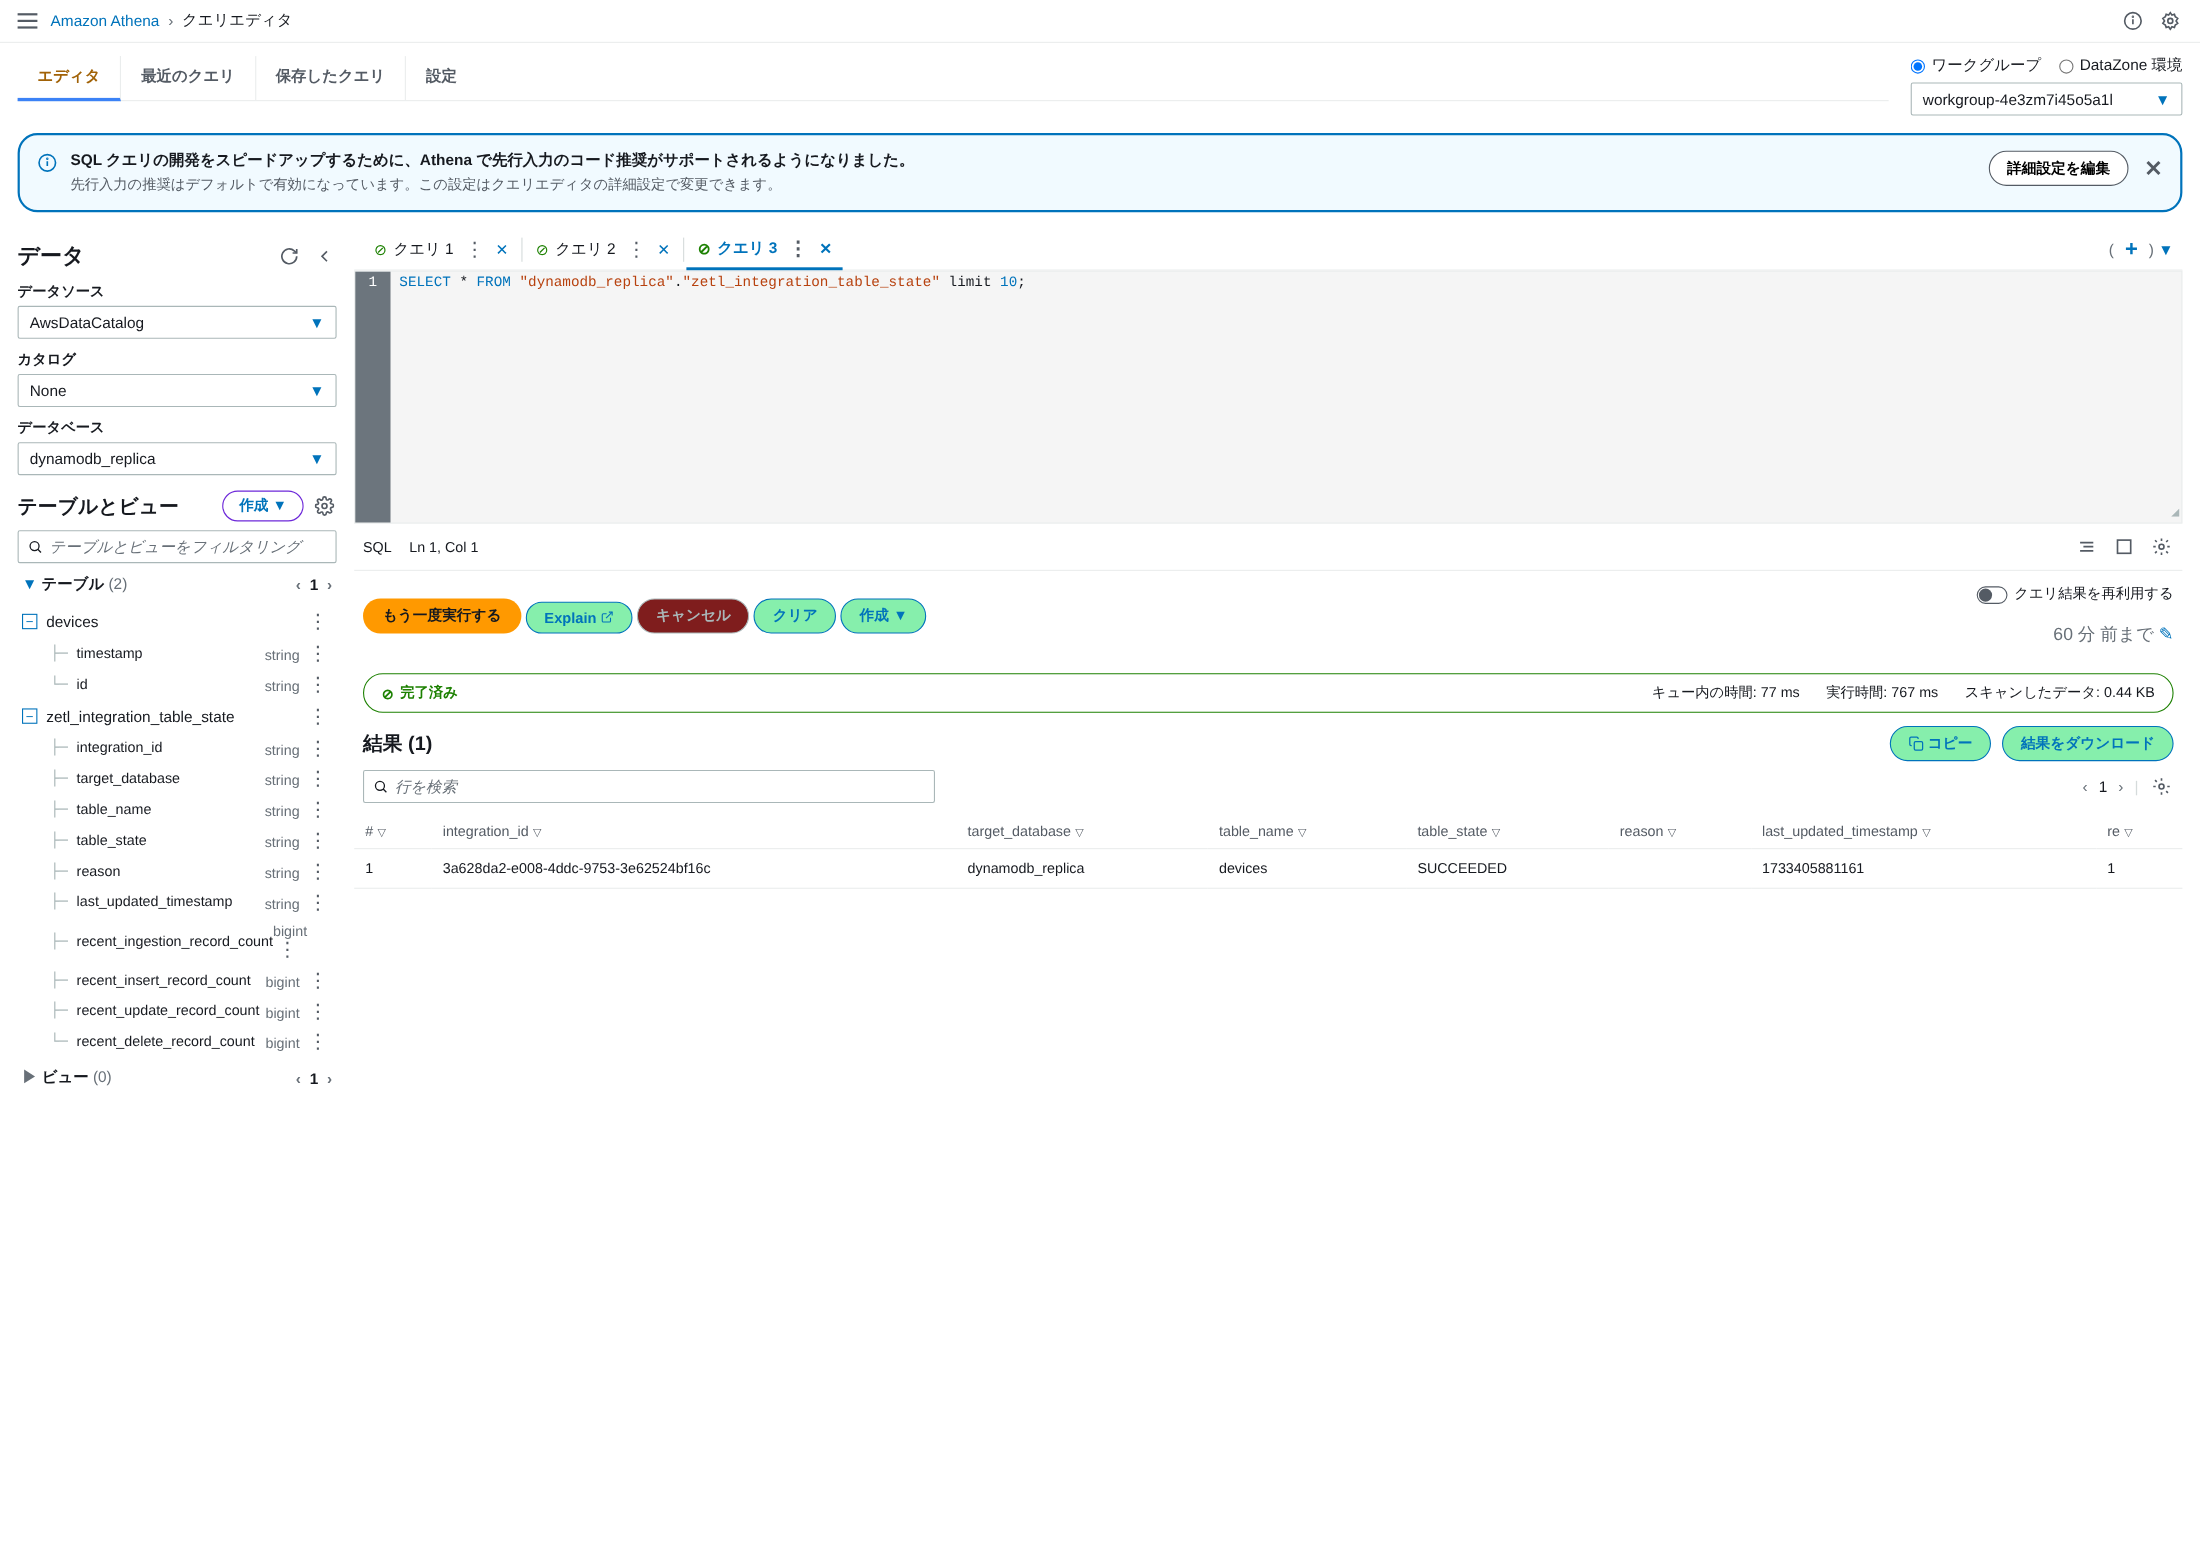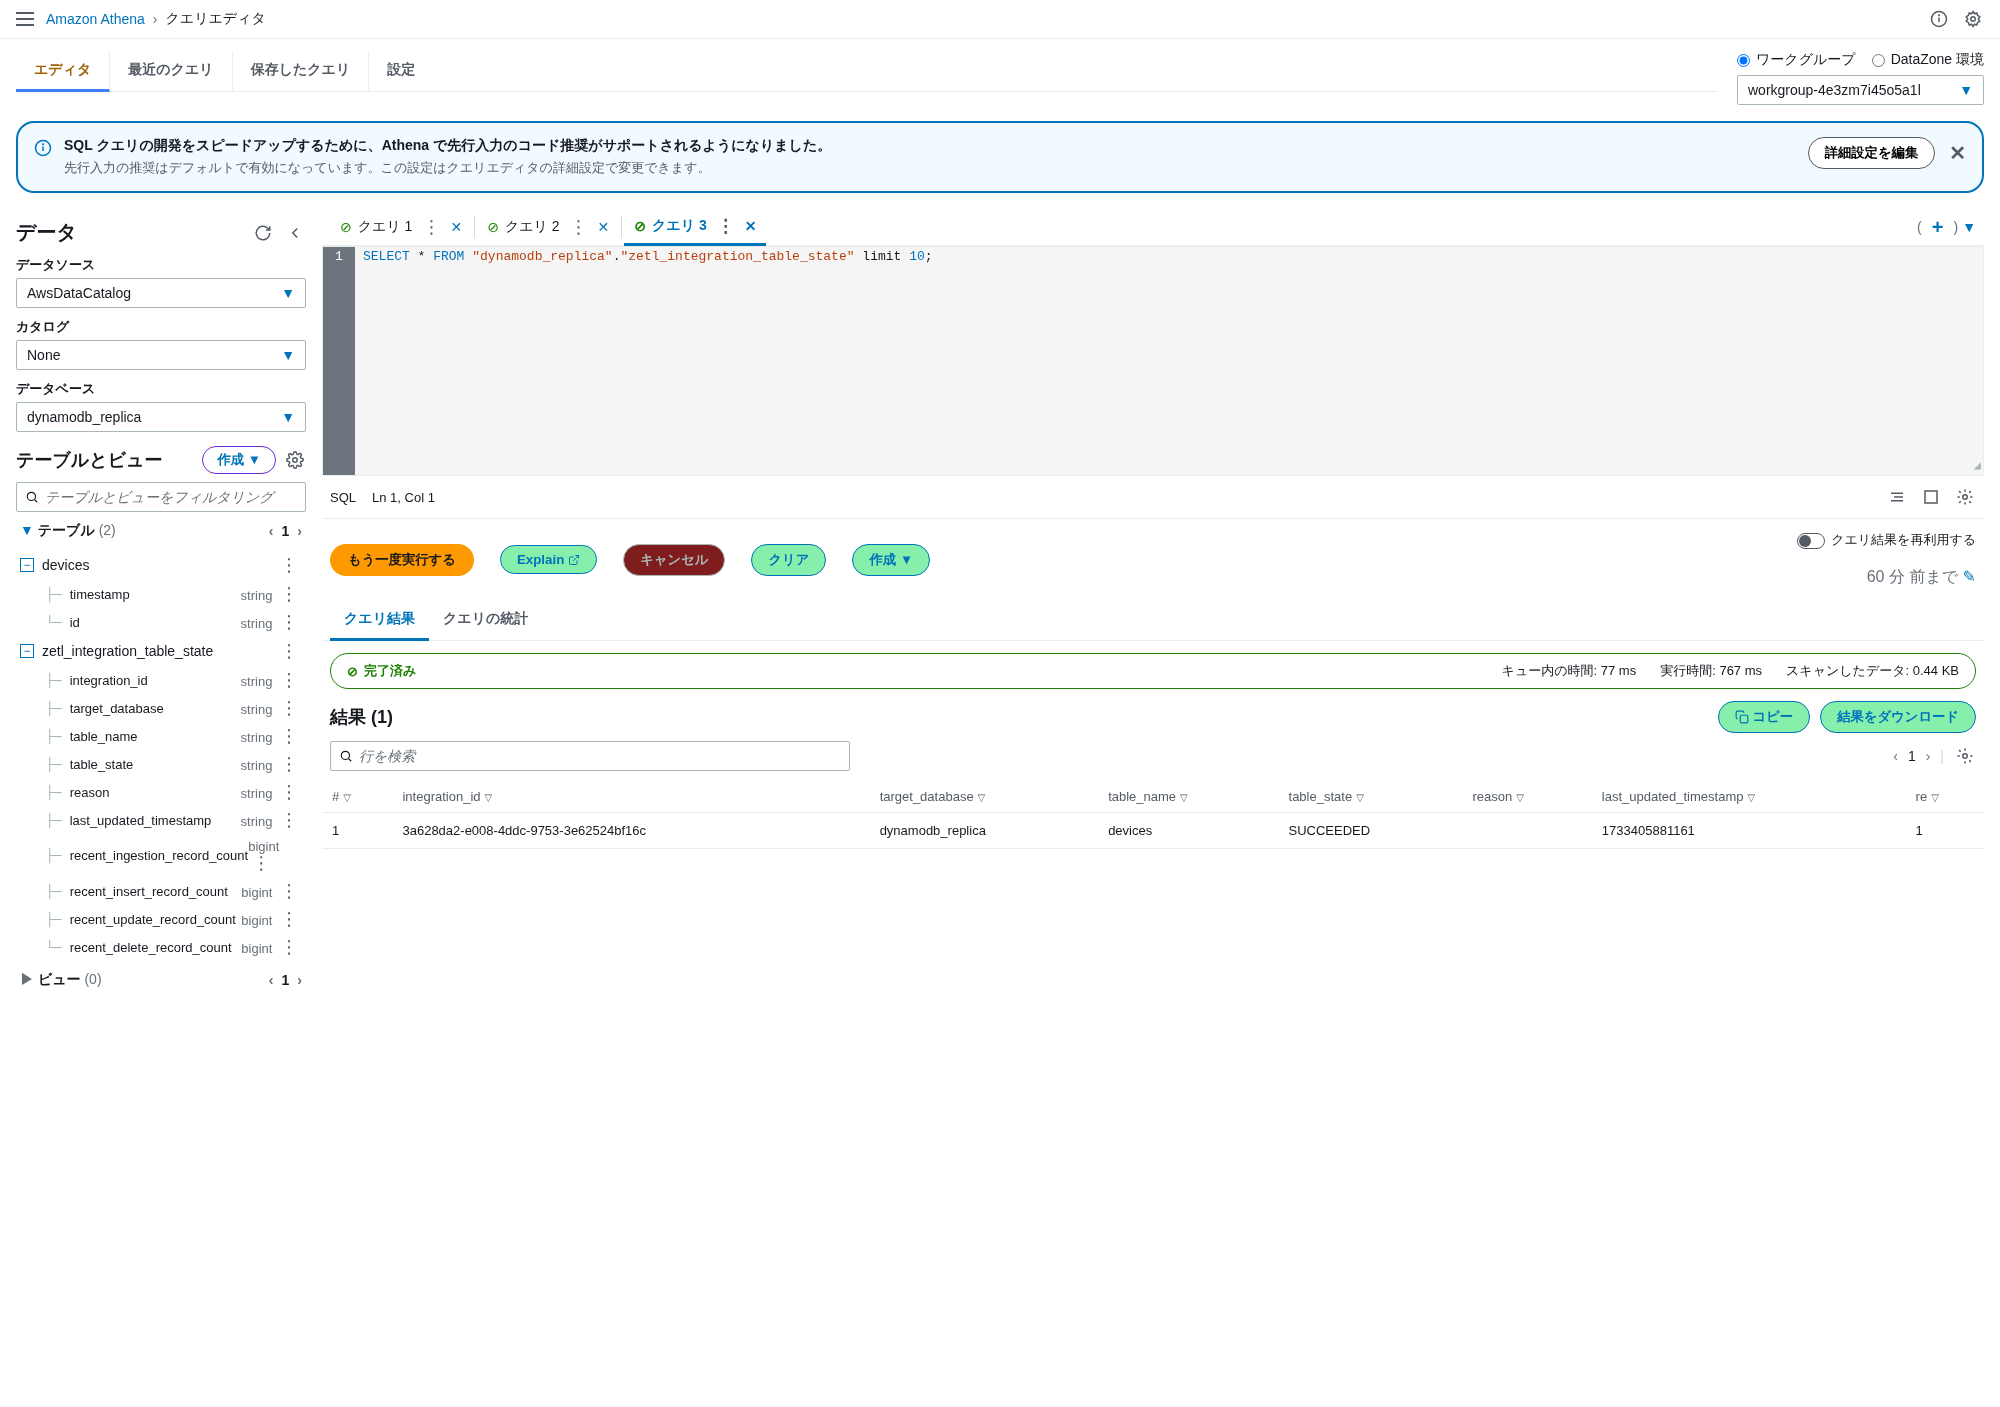--- a/index.html
+++ b/index.html
@@ -81,21 +81,21 @@
 .code-line { padding: 2px 8px; white-space: pre; }
 .kw { color: #0073bb; }
 .str { color: #b7410e; }
 .resize-handle { position: absolute; bottom: 2px; right: 2px; color: #aab7b8; font-size: 12px; cursor: nwse-resize; }
 
 .status-bar { display: flex; justify-content: space-between; align-items: center; padding: 10px 8px; border-bottom: 1px solid #eaeded; }
 .status-bar .left { display: flex; gap: 16px; color: #16191f; font-size: 13px; }
 .status-bar .right { display: flex; gap: 12px; }
 
 .action-bar { display: flex; justify-content: space-between; align-items: center; padding: 12px 8px; }
-.action-bar .left { display: flex; gap: 26px; align-items: center; }
+.action-bar .left { display: flex; gap: 4px; align-items: flex-end; }
 .btn-primary { background: #ff9900; border: none; color: #16191f; font-weight: 700; padding: 7px 18px; border-radius: 18px; cursor: pointer; }
 .btn-sec { border: 1px solid #0073bb; color: #0073bb; background: #86efac; border-radius: 18px; padding: 6px 16px; font-weight: 700; cursor: pointer; display: flex; align-items: center; gap: 4px; }
 .btn-dis { border: 1px solid #aab7b8; color: #aab7b8; background: #7f1d1d; border-radius: 18px; padding: 6px 16px; font-weight: 700; }
 .action-bar .right { text-align: right; font-size: 13px; }
 .toggle { width: 28px; height: 16px; background: #fff; border: 1px solid #545b64; border-radius: 8px; display: inline-block; position: relative; vertical-align: middle; margin-right: 6px; }
 .toggle::after { content: ""; width: 12px; height: 12px; background: #545b64; border-radius: 50%; position: absolute; top: 1px; left: 1px; }
 
 .result-tabs { display: flex; border-bottom: 1px solid #eaeded; padding: 0 8px; }
 .result-tab { padding: 10px 14px; font-weight: 700; color: #545b64; cursor: pointer; }
 .result-tab.active { color: #0073bb; border-bottom: 3px solid #0073bb; margin-bottom: -1px; }
@@ -423,24 +423,20 @@
         <button class="btn-dis">キャンセル</button>
         <button class="btn-sec">クリア</button>
         <button class="btn-sec"><span>作成</span> ▼</button>
       </div>
       <div class="right">
         <div><span class="toggle"></span><span>クエリ結果を再利用する</span></div>
         <div style="color:#687078;font-size:16px;margin-top:18px"><span>60 分 前まで</span> <span style="color:#0073bb;cursor:pointer">✎</span></div>
       </div>
     </div>
 
-    <div class="result-tabs">
-      <div class="result-tab active">クエリ結果</div>
-      <div class="result-tab">クエリの統計</div>
-    </div>
 
     <div class="success-bar">
       <span class="status">
           <span>⊘</span> 
           <span>完了済み</span>
         </span>
       <div class="metrics">
         <span><b>キュー内の時間:</b> <span>77 ms</span></span>
         <span><b>実行時間:</b> <span>767 ms</span></span>
         <span><b>スキャンしたデータ:</b> <span>0.44 KB</span></span>

